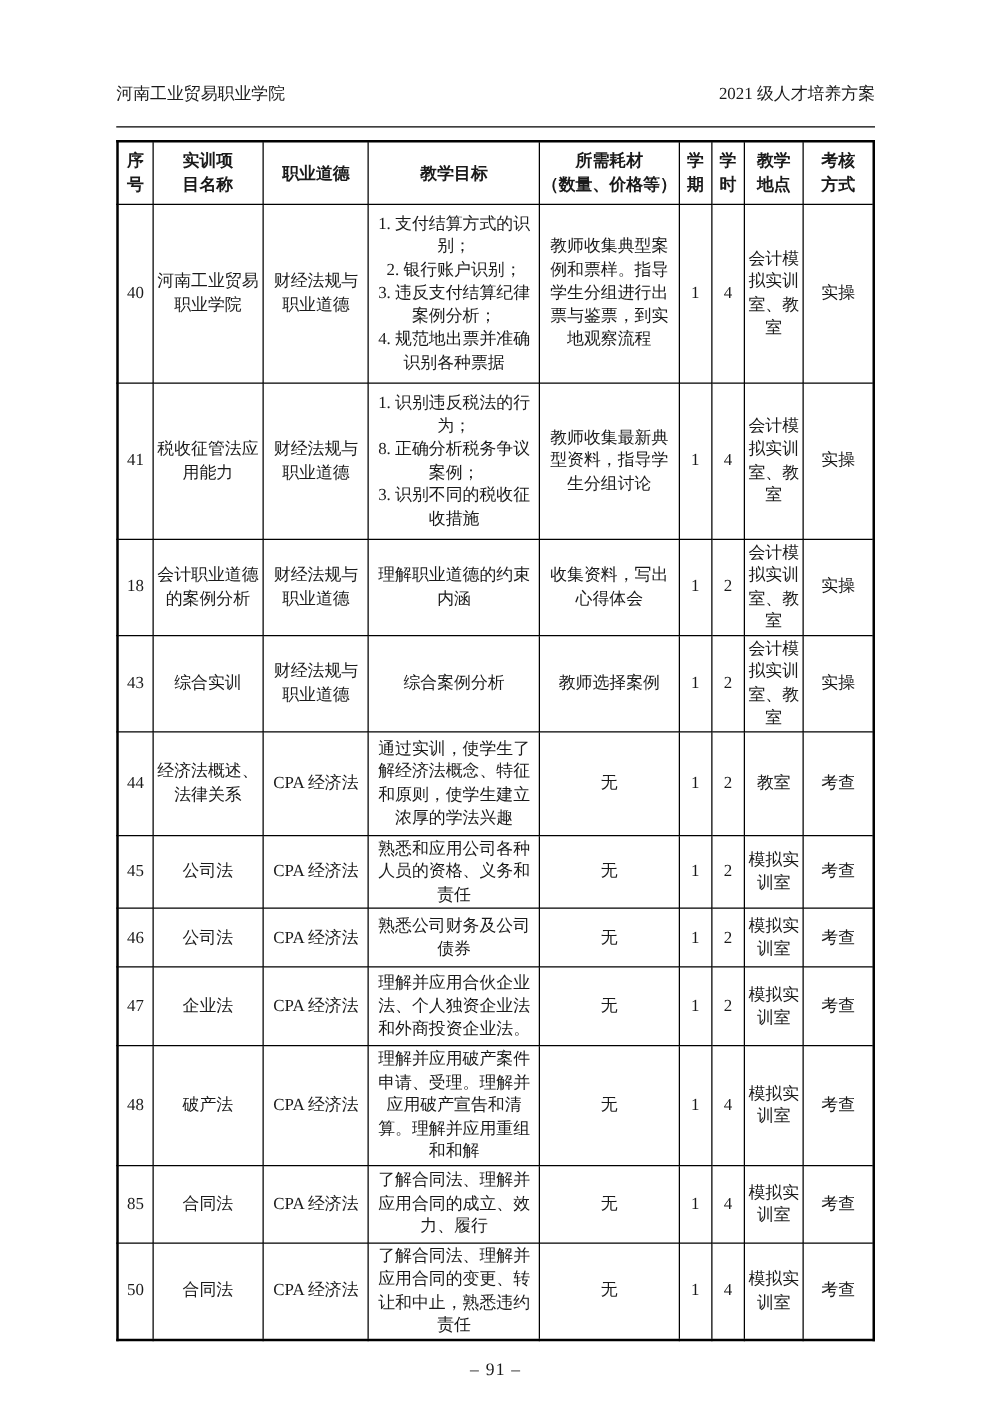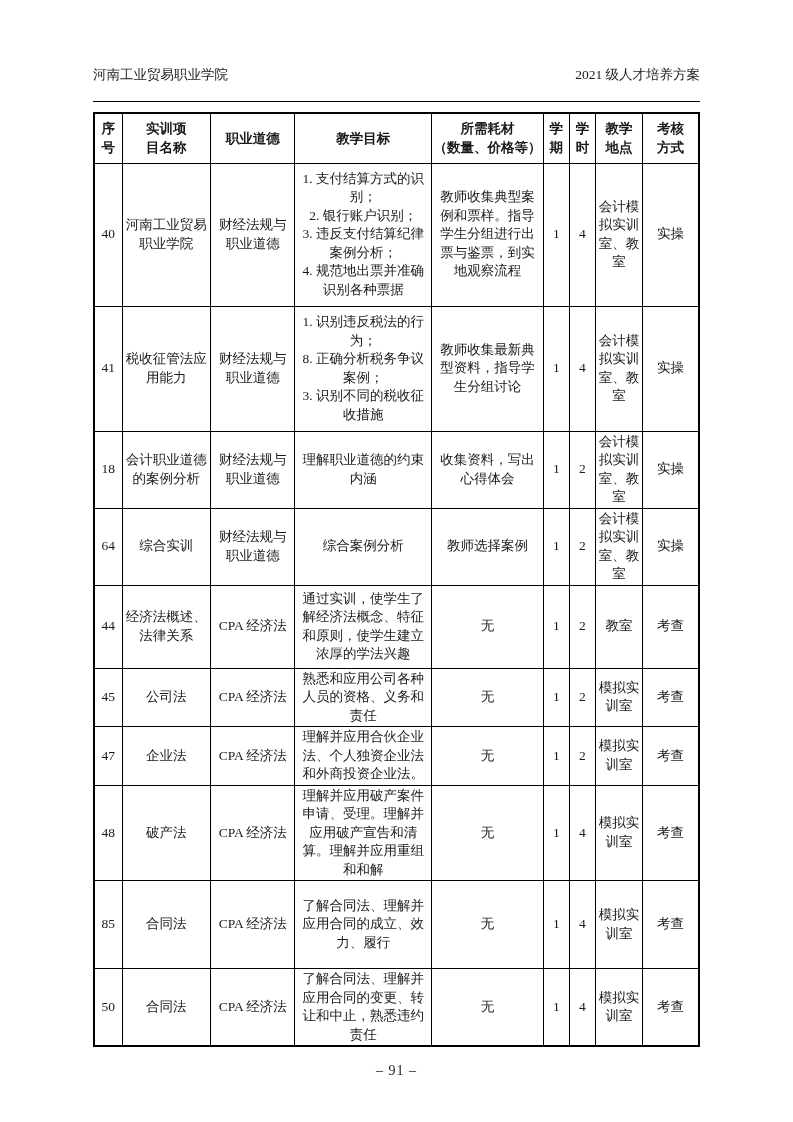--- a/index.html
+++ b/index.html
@@ -157,21 +157,21 @@
           <td class="tl crs">财经法规与
 职业道德</td>
           <td class="tl">理解职业道德的约束内涵</td>
           <td class="tl mat">收集资料，写出心得体会</td>
           <td>1</td>
           <td>2</td>
           <td class="tl">会计模拟实训室、教室</td>
           <td>实操</td>
         </tr>
         <tr>
-          <td>64</td>
+          <td>43</td>
           <td>综合实训</td>
           <td class="tl crs">财经法规与
 职业道德</td>
           <td>综合案例分析</td>
           <td class="mat">教师选择案例</td>
           <td>1</td>
           <td>2</td>
           <td class="tl">会计模拟实训室、教室</td>
           <td>实操</td>
         </tr>
@@ -191,20 +191,31 @@
           <td>公司法</td>
           <td class="crs">CPA 经济法</td>
           <td class="tl">熟悉和应用公司各种人员的资格、义务和责任</td>
           <td class="mat">无</td>
           <td>1</td>
           <td>2</td>
           <td class="tl">模拟实训室</td>
           <td>考查</td>
         </tr>
         <tr>
+          <td>46</td>
+          <td>公司法</td>
+          <td class="crs">CPA 经济法</td>
+          <td class="tl">熟悉公司财务及公司债券</td>
+          <td class="mat">无</td>
+          <td>1</td>
+          <td>2</td>
+          <td class="tl">模拟实训室</td>
+          <td>考查</td>
+        </tr>
+        <tr>
           <td>47</td>
           <td>企业法</td>
           <td class="crs">CPA 经济法</td>
           <td class="tl">理解并应用合伙企业法、个人独资企业法和外商投资企业法。</td>
           <td class="mat">无</td>
           <td>1</td>
           <td>2</td>
           <td class="tl">模拟实训室</td>
           <td>考查</td>
         </tr>

